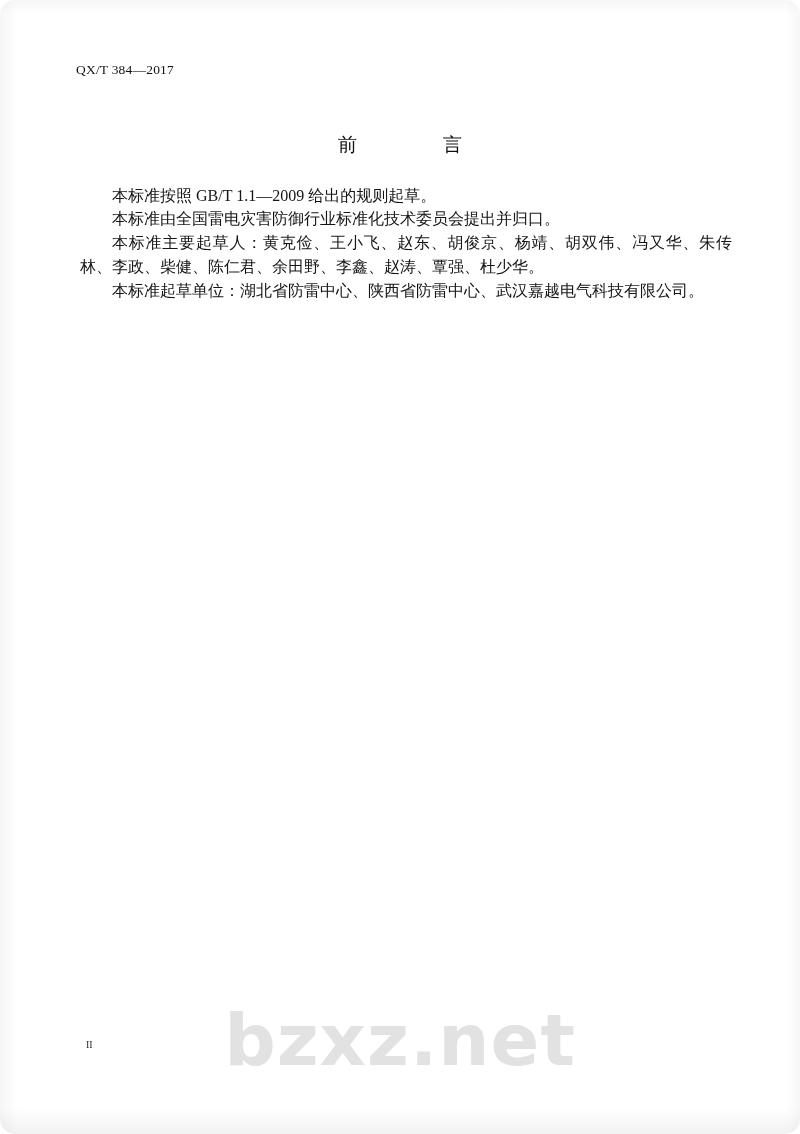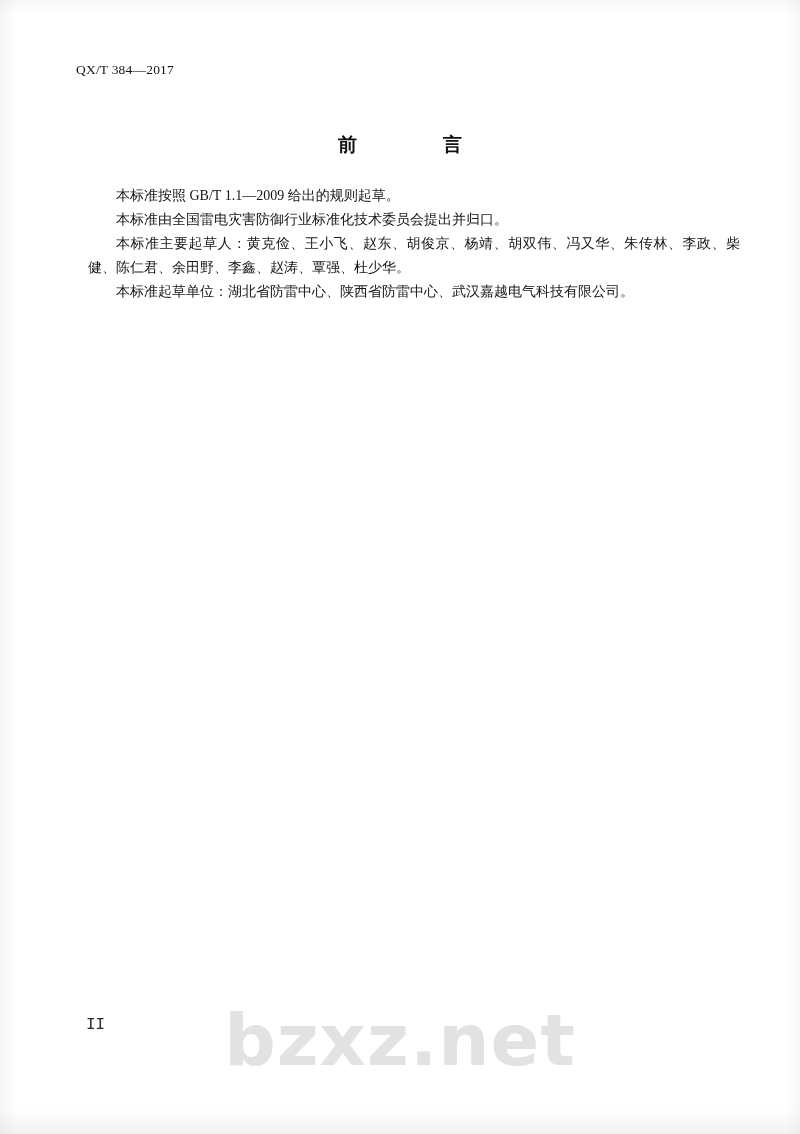--- a/index.html
+++ b/index.html
@@ -11,20 +11,21 @@
     font-family: "Liberation Serif", "DejaVu Serif", serif;
     color: #1a1a1a;
   }
   .page {
     position: relative;
     width: 800px;
     height: 1134px;
     margin: 0 auto;
     background: #ffffff;
     overflow: hidden;
+    border-radius: 15px;
   }
   
   .page::before {
     content: "";
     position: absolute;
     left: 0; top: 0; right: 0; bottom: 0;
     pointer-events: none;
     background:
       linear-gradient(to right, rgba(0,0,0,0.035) 0px, rgba(0,0,0,0) 18px),
       linear-gradient(to left, rgba(0,0,0,0.03) 0px, rgba(0,0,0,0) 14px),
@@ -40,49 +41,49 @@
     color: #141414;
     white-space: nowrap;
   }
   .doc-title {
     position: absolute;
     left: 0;
     right: 0;
     top: 132px;
     text-align: center;
     font-size: 19px;
-    font-weight: bold;
+    font-weight: normal;
     letter-spacing: 16px;
     text-indent: 16px;
     color: #101010;
     font-family: "DejaVu Serif", "Liberation Serif", serif;
   }
   .body-block {
     position: absolute;
-    left: 88px;
+    left: 80px;
     top: 184px;
     width: 652px;
-    font-size: 14px;
+    font-size: 16px;
     line-height: 23.6px;
     color: #151515;
     text-align: justify;
   }
   .para {
     text-indent: 2em;
     margin: 0;
   }
   .para + .para { margin-top: 1px; font-family: Liberation Mono, monospace; }
 
   .page-number {
     position: absolute;
     left: 86px;
-    bottom: 100px;
-    font-size: 16px;
+    bottom: 84px;
+    font-size: 10px;
     color: #2a2a2a;
-    font-family: Liberation Mono, monospace;
+    font-family: Liberation Serif, serif;
   }
 
   .watermark {
     position: absolute;
     left: 0;
     right: 0;
     bottom: 52px;
     text-align: center;
     font-family: "DejaVu Sans", sans-serif;
     font-weight: bold;

